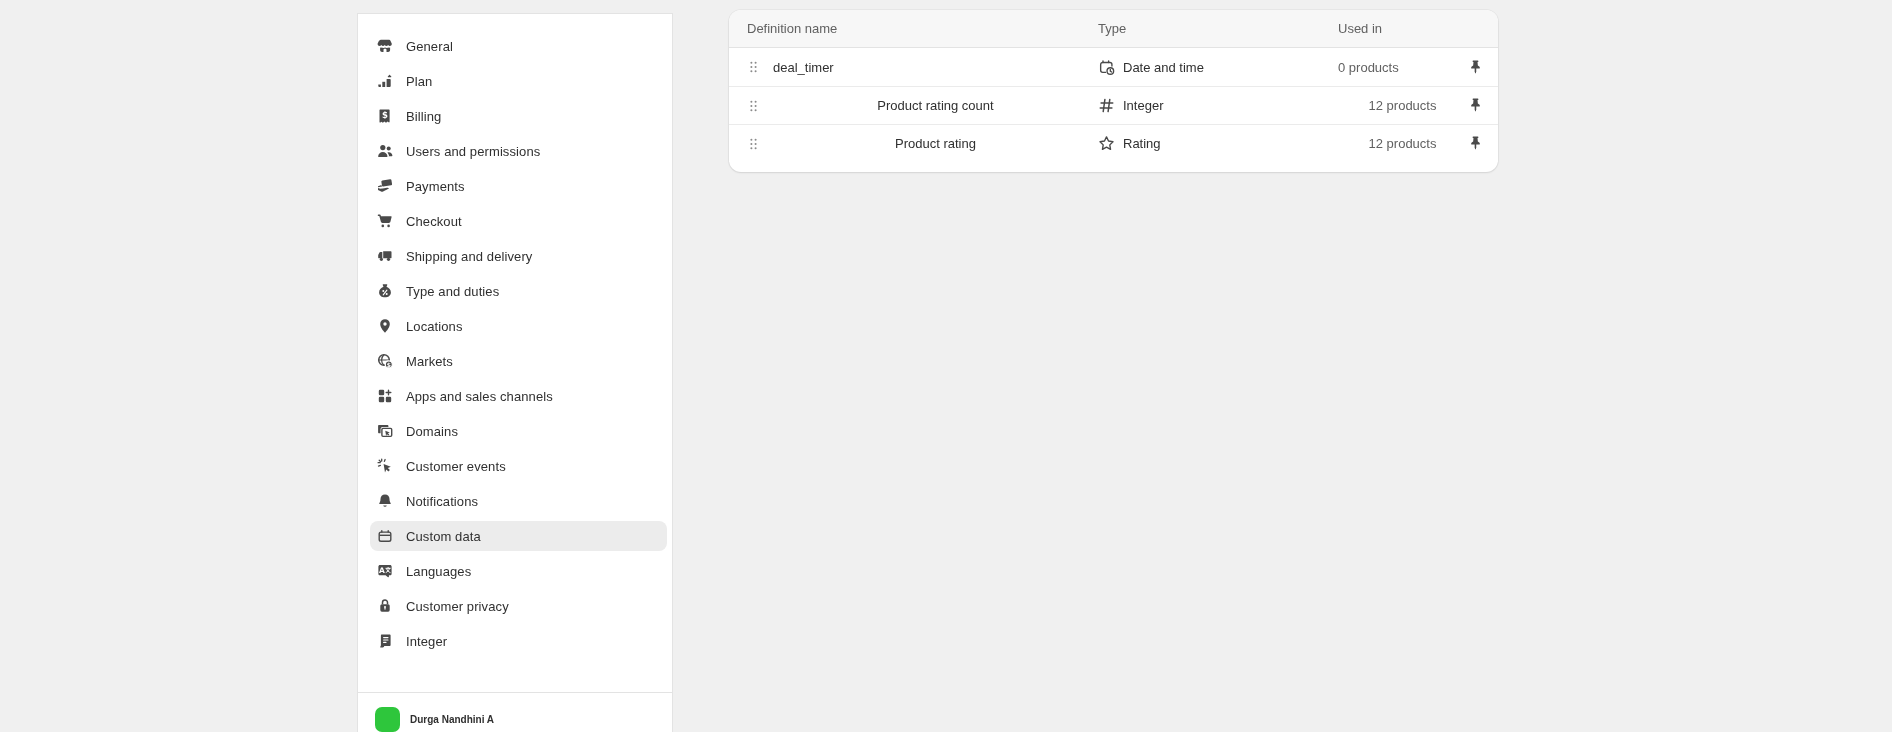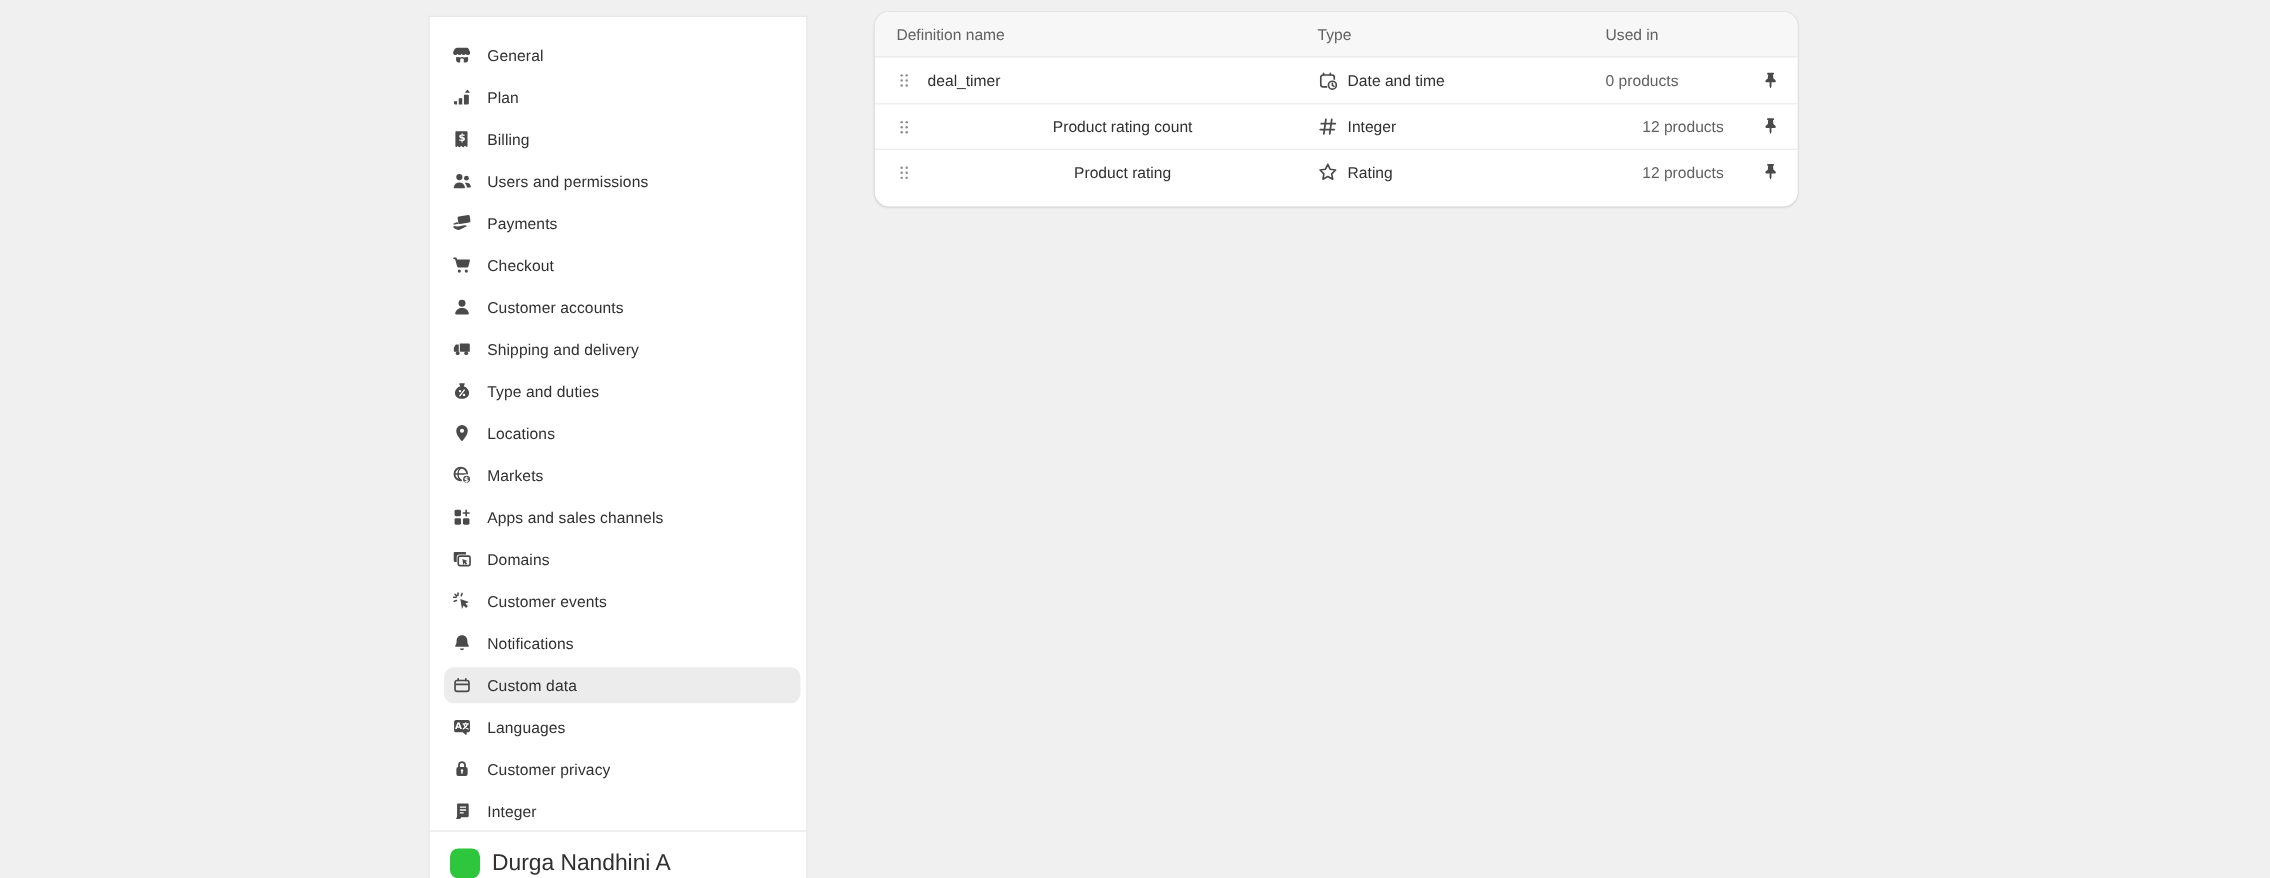--- a/index.html
+++ b/index.html
@@ -33,21 +33,21 @@
 
   .account {
     border-top:1px solid var(--border,#e3e3e3);
     padding:14px 12px 0 17px;
     display:flex; align-items:center; gap:10px; cursor:pointer;
   }
   .avatar {
     width:25px; height:25px; border-radius:7px; flex:none;
     background:var(--avatar-green,#2ec63c);
   }
-  .account-name { font-weight:400; font-size:19px; white-space:nowrap; }
+  .account-name { font-weight:700; font-size:10px; white-space:nowrap; }
 
   
   .card {
     position:absolute; left:701px; top:10px; width:769px; height:162px;
     background:var(--panel-bg,#fff); border-radius:12px; overflow:hidden;
     box-shadow:0 1px 2px rgba(26,26,26,.09), 0 0 0 1px rgba(26,26,26,.04);
     padding-bottom:18px;
     margin-left:28px;
   }
   .thead {
@@ -131,29 +131,20 @@
       </div>
       <div class="nav-item">
         <span class="ic">
           <svg viewBox="0 0 16 16" fill="currentColor">
             <path d="M1.4 1.6h1.5c.3 0 .6.2.7.5l.3 1.1h10c.5 0 .8.5.7.9l-1.2 4.7c-.2.7-.8 1.2-1.5 1.2H5.4c-.7 0-1.3-.5-1.5-1.2L2.3 3H1.4a.7.7 0 0 1 0-1.4z"></path>
             <circle cx="5.8" cy="12.9" r="1.3"></circle>
             <circle cx="11.6" cy="12.9" r="1.3"></circle>
           </svg>
         </span>
         <span class="nav-label">Checkout</span>
-      </div>
-      <div class="nav-item">
-        <span class="ic">
-          <svg viewBox="0 0 16 16" fill="currentColor">
-            <circle cx="8" cy="4.7" r="2.9"></circle>
-            <path d="M2.3 13.3c.4-3 2.8-4.6 5.7-4.6s5.3 1.6 5.7 4.6c0 .4-.3.7-.7.7H3c-.4 0-.7-.3-.7-.7z"></path>
-          </svg>
-        </span>
-        <span class="nav-label">Customer accounts</span>
       </div>
       <div class="nav-item">
         <span class="ic">
           <svg viewBox="0 0 16 16" fill="currentColor">
             <path d="M1.2 7.1l1-2.2c.2-.5.7-.9 1.3-.9h1.8v6.2H1.7c-.3 0-.5-.2-.5-.5V7.6c0-.2 0-.4 0-.5z"></path>
             <path d="M6.2 3.2h7.3c.6 0 1 .4 1 1v5.5c0 .3-.2.5-.5.5H6.2V3.2z"></path>
             <circle cx="4.4" cy="11.3" r="1.6"></circle>
             <circle cx="11.5" cy="11.3" r="1.6"></circle>
           </svg>
         </span>

